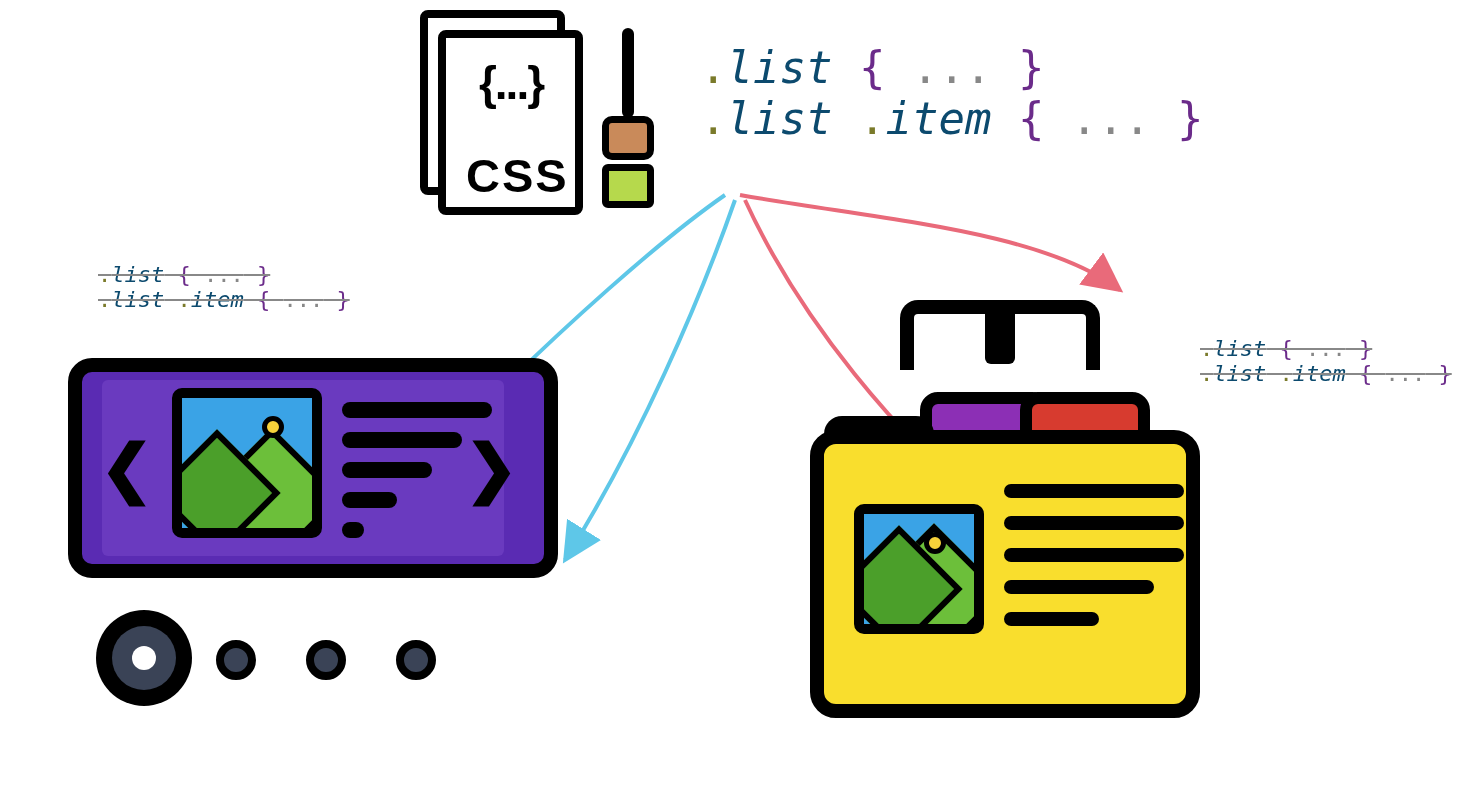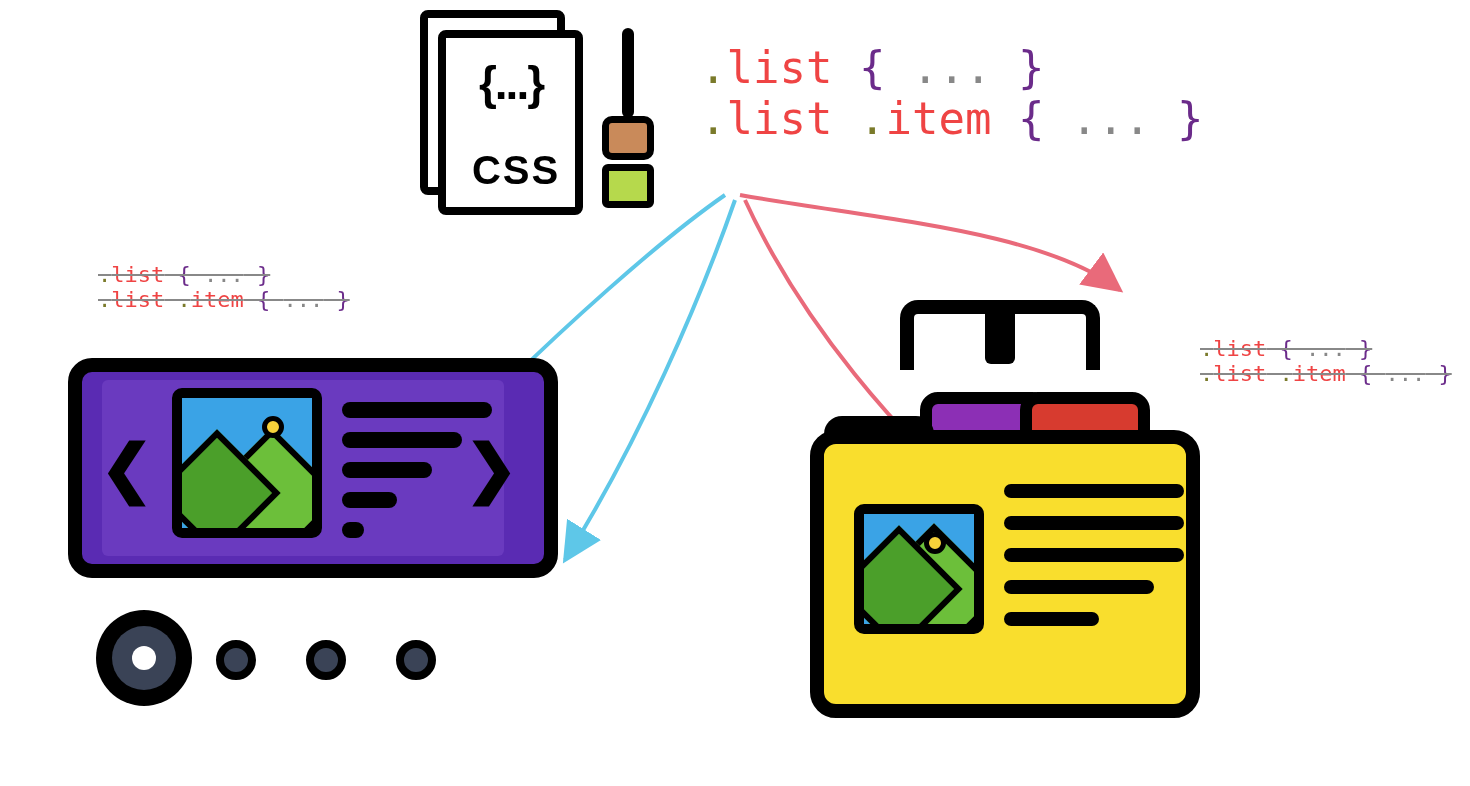--- a/index.html
+++ b/index.html
@@ -4,31 +4,31 @@
 <style>
   * { box-sizing: border-box; }
   html, body { margin: 0; padding: 0; width: 1470px; height: 786px; background: #fff; font-family: -apple-system, "Segoe UI", Helvetica, Arial, sans-serif; }
   .stage { position: relative; width: 1470px; height: 786px; }
 
   
   .css-icon { position: absolute; left: 420px; top: 10px; width: 250px; height: 205px; }
   .css-page-back { position: absolute; left: 0; top: 0; width: 145px; height: 185px; background: #fff; border: 8px solid #000; border-radius: 8px; }
   .css-page-front { position: absolute; left: 18px; top: 20px; width: 145px; height: 185px; background: #fff; border: 8px solid #000; border-radius: 8px; }
   .css-braces { position: absolute; left: 10px; top: 18px; width: 110px; text-align: center; font-weight: 800; font-size: 46px; color: #000; letter-spacing: -2px; }
-  .css-label { position: absolute; left: 20px; top: 110px; width: 100px; text-align: center; font-weight: 900; font-size: 40px; color: #000; letter-spacing: 2px; }
+  .css-label { position: absolute; left: 20px; top: 110px; width: 100px; text-align: right; font-weight: 900; font-size: 47px; color: #000; letter-spacing: 2px; }
   .brush { position: absolute; left: 178px; top: 18px; width: 60px; height: 185px; }
   .brush-handle { position: absolute; left: 24px; top: 0; width: 12px; height: 90px; background: #000; border-radius: 6px; }
   .brush-ferrule { position: absolute; left: 4px; top: 88px; width: 52px; height: 44px; background: #c98a5a; border: 7px solid #000; border-radius: 10px; }
   .brush-bristles { position: absolute; left: 4px; top: 136px; width: 52px; height: 44px; background: #b6d94c; border: 7px solid #000; border-radius: 6px; }
 
   
   .code-main { position: absolute; left: 700px; top: 42px; font-size: 44px; font-family: Menlo, Consolas, monospace; }
   .code-main .line { white-space: nowrap; }
   .dot { color: #7a7a2a; }
-  .name { color: #ef4444; }
+  .name { color: #0c4a6e; font-style: italic; }
   .brace { color: #6b2b8a; }
   .ell { color: #888; }
 
   
   .code-small { position: absolute; font-size: 22px; font-family: Menlo, Consolas, monospace; color: #000; }
   .code-small .line { white-space: nowrap; text-decoration: line-through; text-decoration-color: #888; text-decoration-thickness: 2px; }
   .code-small .brace { color: #6b2b8a; }
   .code-small .dot { color: #7a7a2a; }
   .code-small .ell { color: #888; }
   .code-left { left: 98px; top: 262px; }

